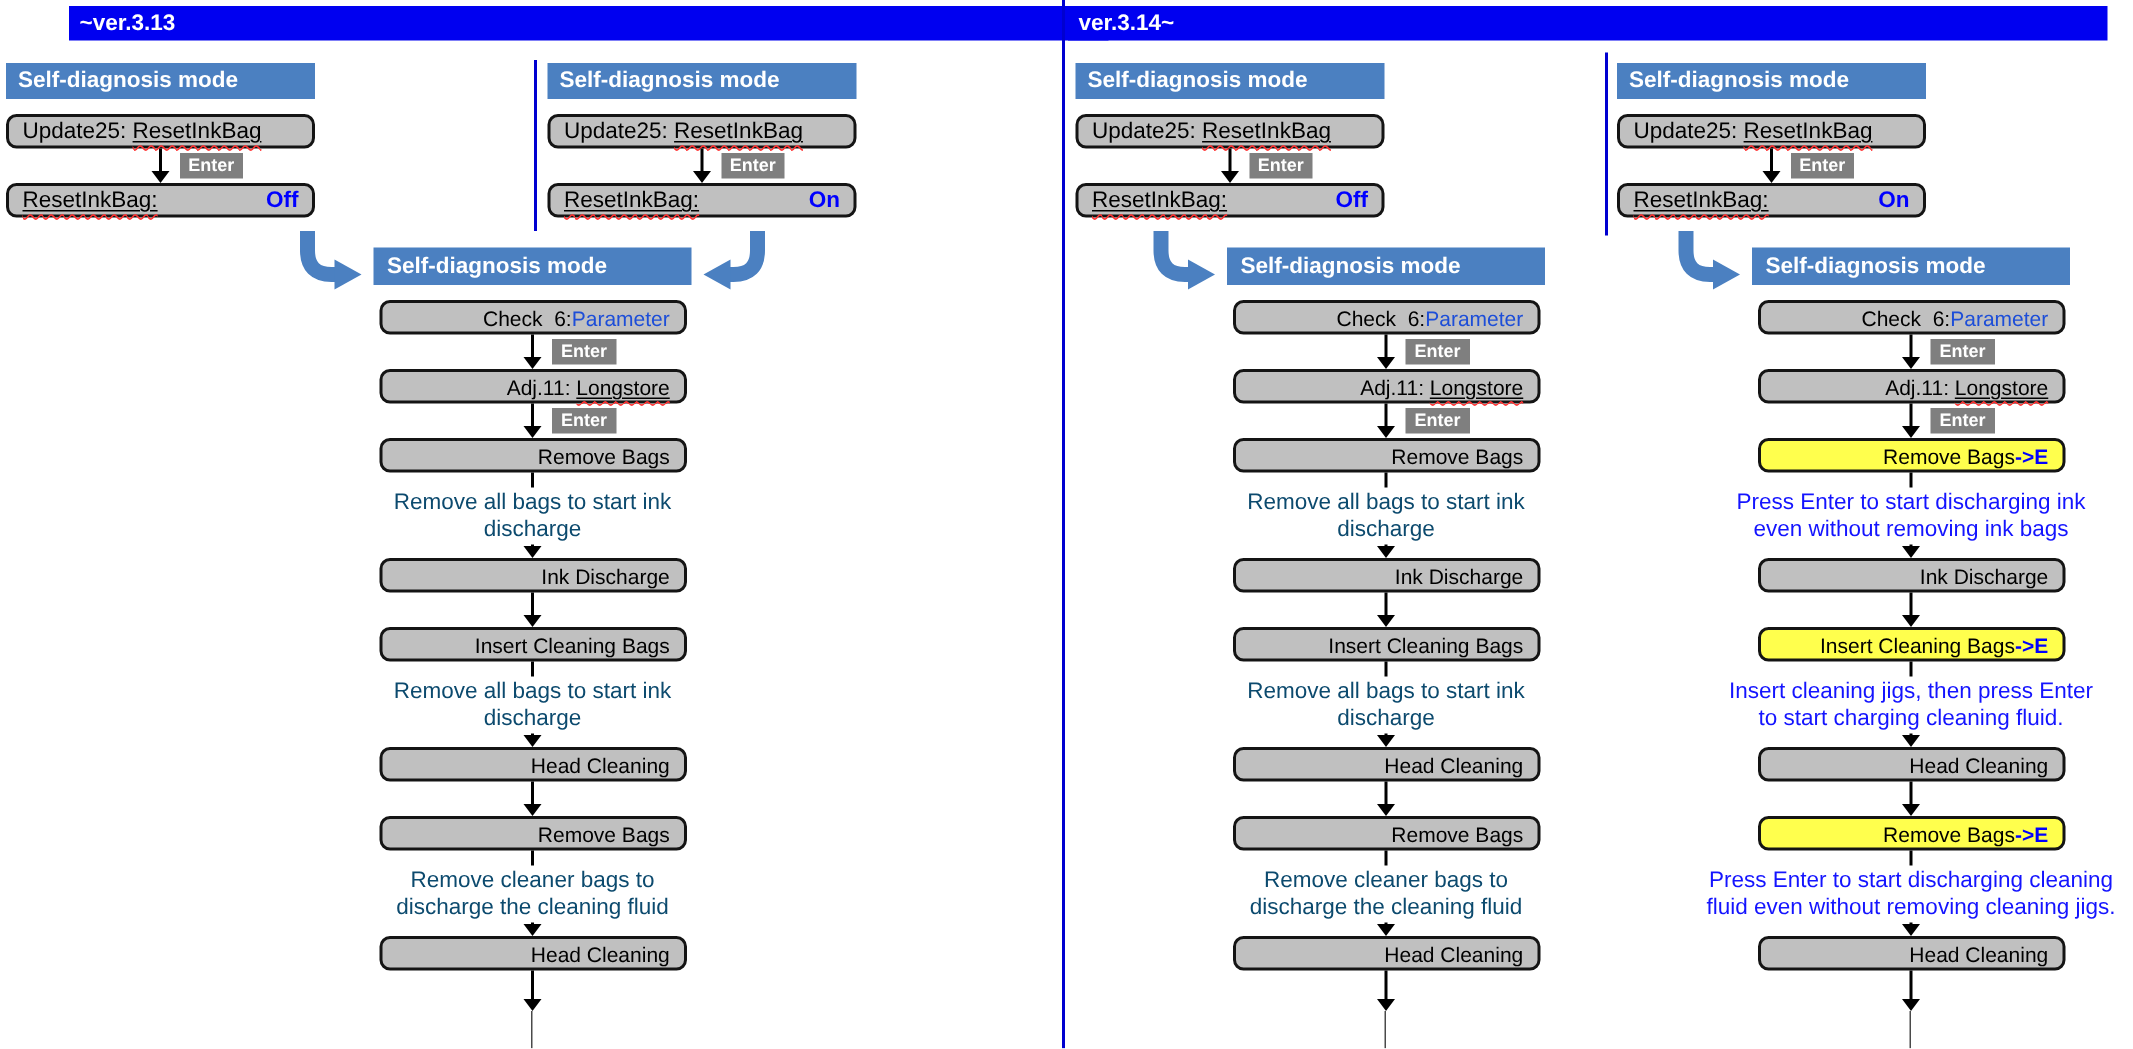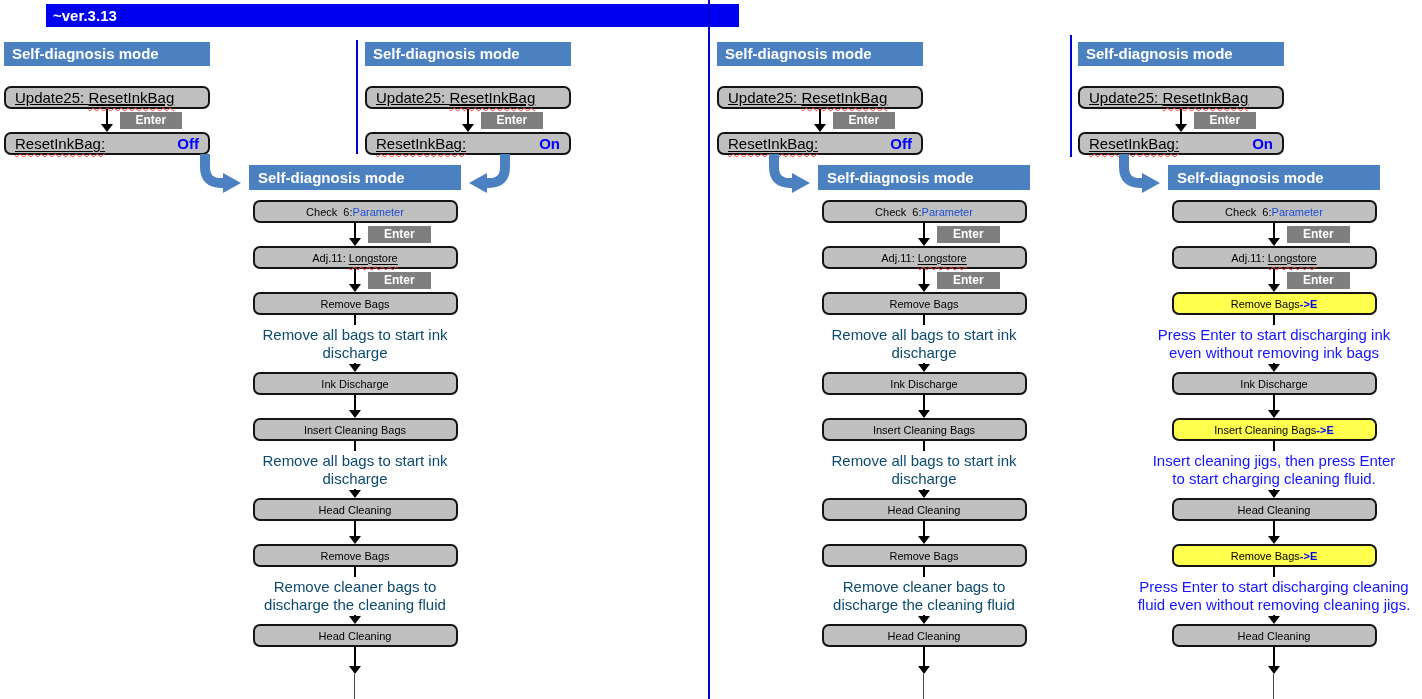--- a/index.html
+++ b/index.html
@@ -20,69 +20,70 @@
   .vl-l{left:356px;top:40px;height:114px;}
   .vl-r{left:1070px;top:35px;height:122px;}
 
   
   .panel{position:absolute;top:42px;width:206px;}
   .phead{height:24px;background:var(--header-bg);color:#fff;font-weight:bold;font-size:15px;
     line-height:24px;padding-left:8px;box-sizing:border-box;}
   .pbox{margin:0;height:23px;box-sizing:border-box;border:2px solid var(--box-border);border-radius:7px;
     background:var(--box-bg);display:flex;align-items:center;justify-content:space-between;
     padding:0 9px;font-size:15px;white-space:pre;}
-  .pbox.menu{margin-top:20px;text-decoration:underline;}
+  .pbox.menu{margin-top:10px;}
   .val{color:var(--accent-blue);font-weight:bold;}
 
   
   .sq{text-decoration-line:underline;text-decoration-style:wavy;text-decoration-color:var(--squiggle-red);
     text-decoration-thickness:1px;text-underline-offset:4px;}
   .ulx{text-decoration-line:underline;text-decoration-style:solid;text-decoration-color:#000;
     text-decoration-thickness:1px;text-underline-offset:2px;}
 
   
   .conn{position:relative;width:205px;}
   .conn.h23{height:23px;} .conn.h10{height:10px;} .conn.h9{height:9px;}
   .conn .cl{position:absolute;left:calc(50% - 1px);top:0;bottom:0;width:2px;background:#000;}
   .conn.arrow .cl{bottom:6px;}
   .conn .ah{position:absolute;left:calc(50% - 6px);bottom:0;width:0;height:0;
     border-left:6px solid transparent;border-right:6px solid transparent;border-top:8px solid #000;}
   .enter{position:absolute;left:calc(50% + 13px);top:3px;background:var(--enter-bg);color:#fff;
-    font-size:12px;font-weight:bold;line-height:17px;padding:0 16px;}
+    font-size:12px;font-weight:bold;line-height:17px;padding:0 6px;}
 
   
   .flow{position:absolute;top:153px;width:340px;display:flex;flex-direction:column;align-items:center;}
   .fhead-row{position:relative;width:212px;height:25px;margin-top:12px;margin-bottom:10px;}
   .fhead{height:25px;background:var(--header-bg);color:#fff;font-weight:bold;font-size:15px;
     line-height:25px;padding-left:9px;box-sizing:border-box;}
   .elbow{position:absolute;top:-12px;}
   .elbow.left{left:-52px;} .elbow.right{right:-52px;transform:scaleX(-1);}
 
   .fbox{width:205px;height:23px;box-sizing:border-box;border:2px solid var(--box-border);border-radius:7px;
-    background:var(--box-bg);display:flex;align-items:center;justify-content:center;
-    padding:0 9px;font-size:11px;white-space:pre;flex:none;}
+    background:var(--box-bg);display:flex;align-items:center;justify-content:flex-end;
+    padding:0 9px;font-size:14px;white-space:pre;flex:none;}
   .fbox.yellow{background:var(--yellow-bg);}
   .rlbl{color:#1d4ed8;}
   .rlbl.em{color:var(--accent-blue);font-weight:bold;}
 
   .note{width:100%;text-align:center;font-size:15px;line-height:18px;color:#0c4a6e;padding:1px 0;flex:none;}
   .note.blue{color:var(--note-blue);}
 
   .tail{position:relative;width:205px;height:52px;flex:none;}
   .tail .cl{position:absolute;left:calc(50% - 1px);top:0;height:19px;width:2px;background:#000;}
   .tail .ah{position:absolute;left:calc(50% - 6px);top:19px;width:0;height:0;
     border-left:6px solid transparent;border-right:6px solid transparent;border-top:8px solid #000;}
   .tail .thin{position:absolute;left:calc(50% - 1px);top:27px;width:1px;height:25px;background:#4a4a4a;}
 </style>
 </head>
 <body>
 
 <div class="page">
 
   <div class="titlebar tb-left">~ver.3.13</div>
+  <div class="titlebar tb-right">ver.3.14~</div>
 
   <div class="vline vl-main"></div>
   <div class="vline vl-l"></div>
   <div class="vline vl-r"></div>
 
   <div class="panel" style="left:4px">
     <div class="phead">Self-diagnosis mode</div>
     <div class="pbox menu">
       <span><span>Update25: </span><span class="sq"><span class="ulx">ResetInkBag</span></span></span>
     </div>

